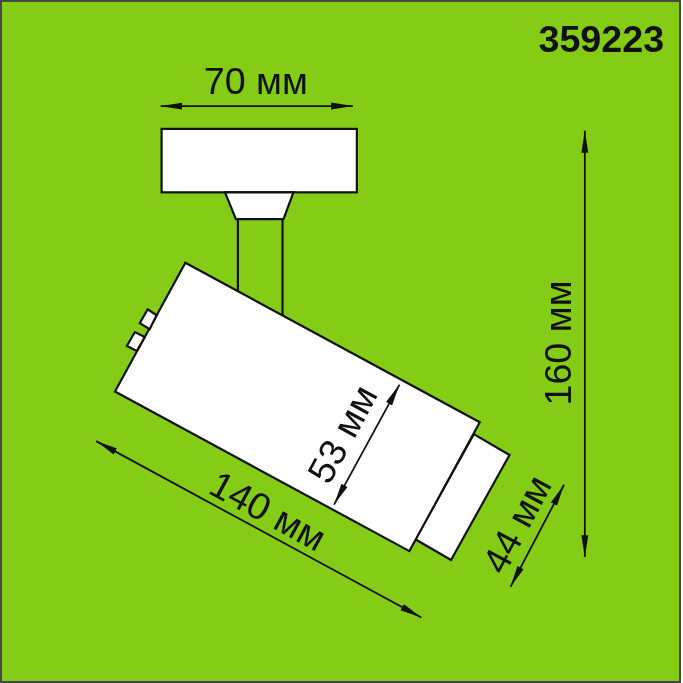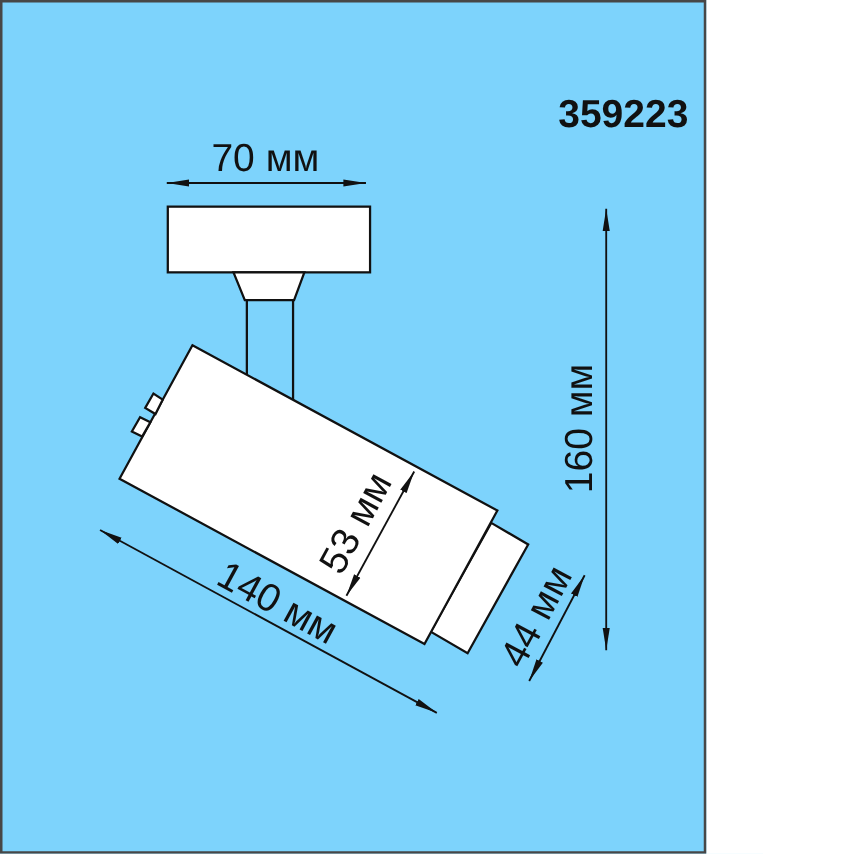--- a/index.html
+++ b/index.html
@@ -3,24 +3,24 @@
 <meta charset="utf-8">
 <style>
   html, body {
     margin: 0;
     padding: 0;
     background: #ffffff;
     font-family: "Liberation Sans", sans-serif;
   }
   .diagram-frame {
     position: relative;
-    width: 565px;
+    width: 681px;
     height: 683px;
     box-sizing: border-box;
-    background: #7dd3fc;
+    background: #84cc16;
     border: 2px solid #474747;
     overflow: hidden;
   }
   .diagram-frame svg {
     display: block;
     width: 100%;
     height: 100%;
   }
   .shape {
     fill: #ffffff;

